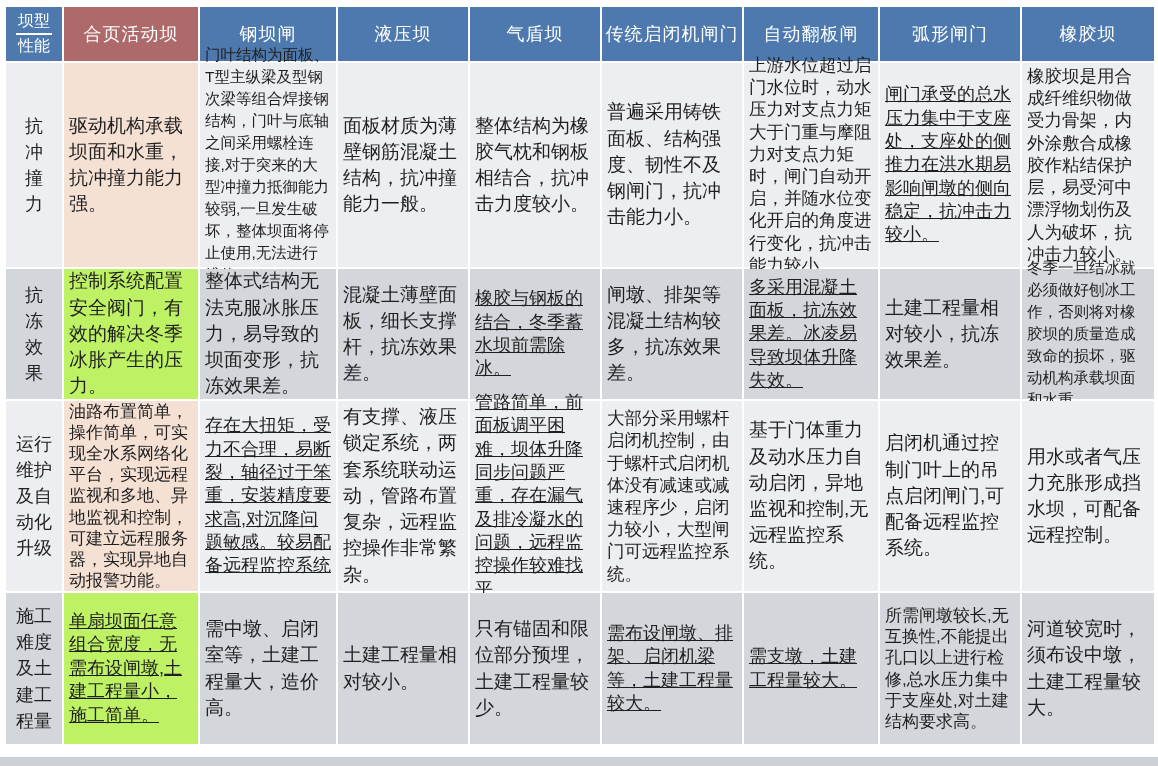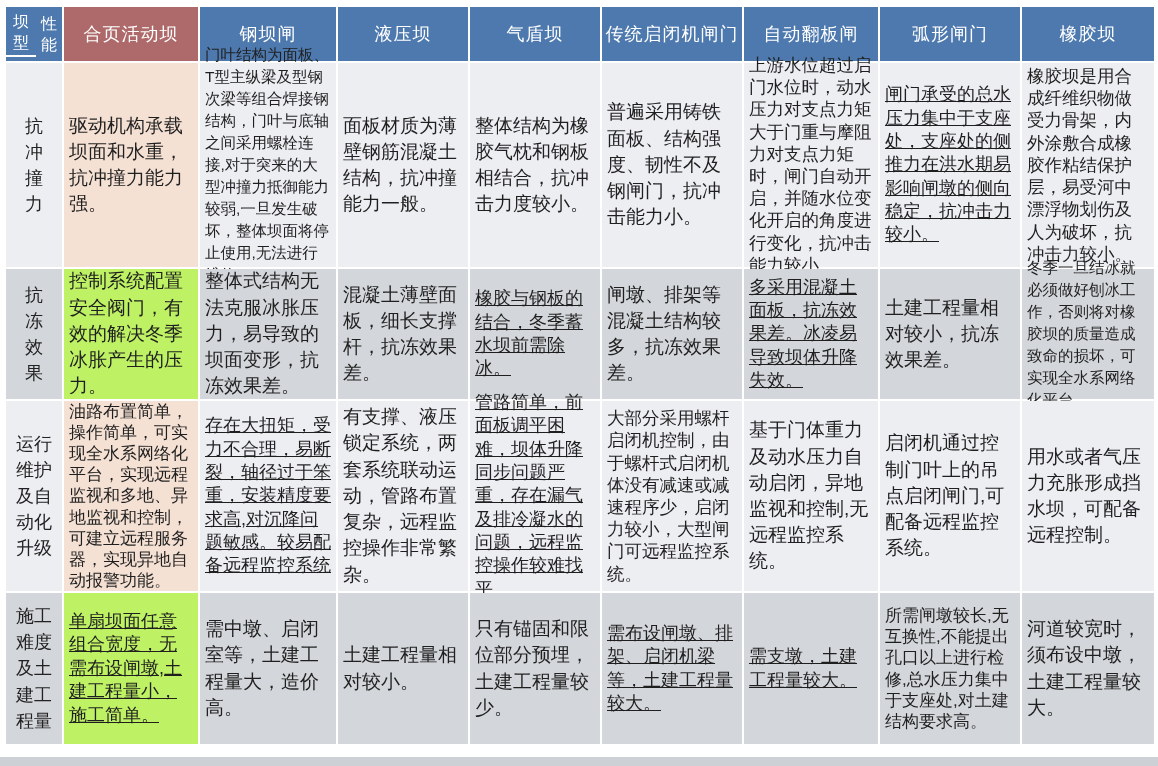--- a/index.html
+++ b/index.html
@@ -20,21 +20,21 @@
     background:#ffffff;
   }
   .cell{display:flex;box-sizing:border-box;}
   
   .hd{
     background:#4d79ae;color:#fff;
     align-items:center;justify-content:center;
     text-align:center;font-size:18px;letter-spacing:1px;
   }
   .hd.red{background:#ae6a6a;}
-  .corner{font-size:16px;letter-spacing:0;}
+  .corner{flex-direction:column;font-size:16px;letter-spacing:0;}
   .corner-top{border-bottom:2px solid #ffffff;padding:0 2px 1px;}
   .corner-bottom{padding-top:1px;}
   
   .rowhdr{
     align-items:center;justify-content:center;text-align:center;
     white-space:pre-line;font-size:18px;line-height:1.45;color:#222;
   }
   
   .body{align-items:center;padding:2px 5px;text-align:left;}
   
@@ -89,21 +89,21 @@
 冻
 效
 果</div>
     <div class="cell body pe-g fA">控制系统配置安全阀门，有效的解决冬季冰胀产生的压力。</div>
     <div class="cell body bg-g fA">整体式结构无法克服冰胀压力，易导致的坝面变形，抗冻效果差。</div>
     <div class="cell body bg-g fA">混凝土薄壁面板，细长支撑杆，抗冻效果差。</div>
     <div class="cell body bg-g fD">橡胶与钢板的结合，冬季蓄水坝前需除冰。</div>
     <div class="cell body bg-g fA">闸墩、排架等混凝土结构较多，抗冻效果差。</div>
     <div class="cell body bg-g fD">多采用混凝土面板，抗冻效果差。冰凌易导致坝体升降失效。</div>
     <div class="cell body bg-g fA">土建工程量相对较小，抗冻效果差。</div>
-    <div class="cell body bg-g fC">冬季一旦结冰就必须做好刨冰工作，否则将对橡胶坝的质量造成致命的损坏，可实现全水系网络化平台。</div>
+    <div class="cell body bg-g fC">冬季一旦结冰就必须做好刨冰工作，否则将对橡胶坝的质量造成致命的损坏，驱动机构承载坝面和水重。</div>
 
     <div class="cell rowhdr bg-l">运行
 维护
 及自
 动化
 升级</div>
     <div class="cell body pe-l fE">油路布置简单，操作简单，可实现全水系网络化平台，实现远程监视和多地、异地监视和控制，可建立远程服务器，实现异地自动报警功能。</div>
     <div class="cell body bg-l fD">存在大扭矩，受力不合理，易断裂，轴径过于笨重，安装精度要求高,对沉降问题敏感。较易配备远程监控系统</div>
     <div class="cell body bg-l fA">有支撑、液压锁定系统，两套系统联动运动，管路布置复杂，远程监控操作非常繁杂。</div>
     <div class="cell body bg-l fD">管路简单，前面板调平困难，坝体升降同步问题严重，存在漏气及排冷凝水的问题，远程监控操作较难找平。</div>

